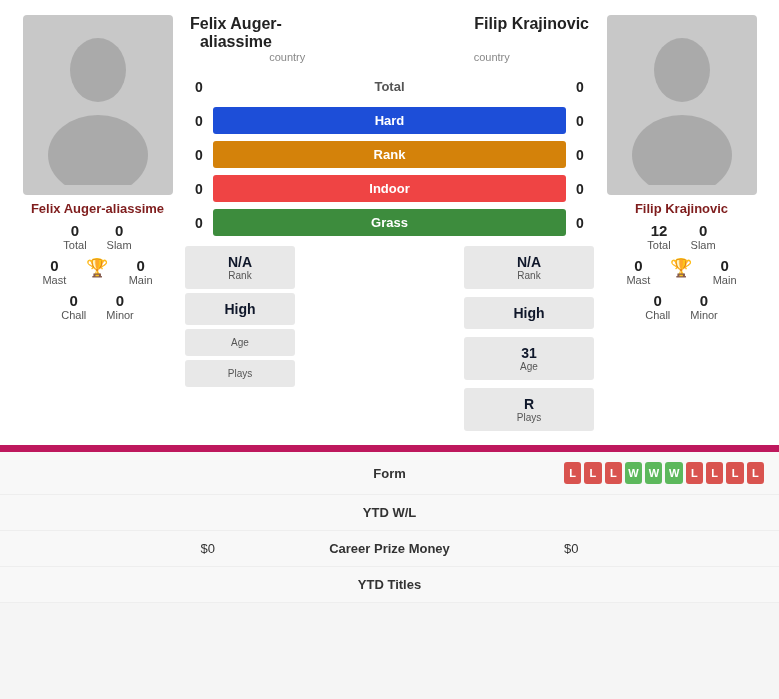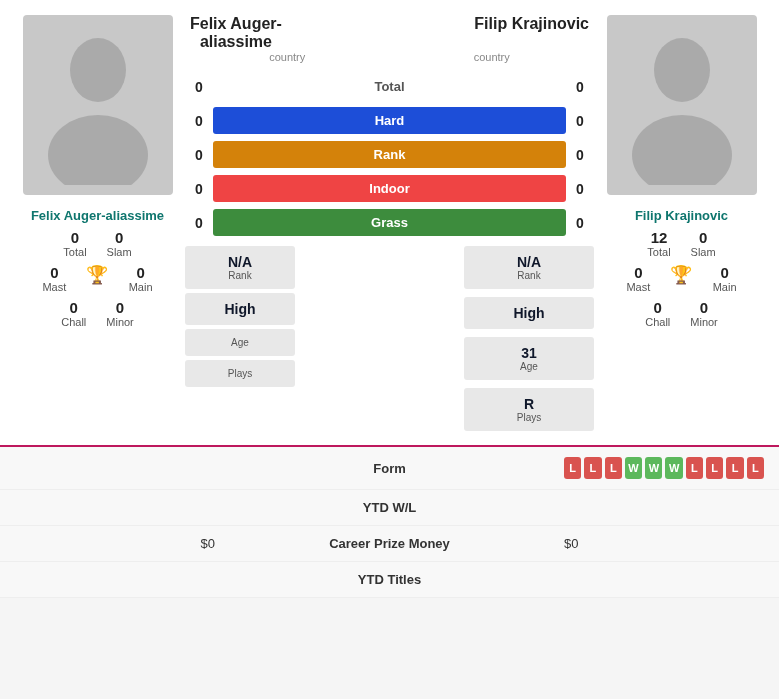--- a/index.html
+++ b/index.html
@@ -48,22 +48,22 @@
 
     .player-avatar svg {
       width: 120px;
       height: 160px;
     }
 
     .player-name {
       font-size: 13px;
       font-weight: bold;
       text-align: center;
-      margin-top: 13px;
-      color: #0f766e;
+      margin-top: 6px;
+      color: #7f1d1d;
     }
 
     .player-stats-row {
       display: flex;
       justify-content: center;
       gap: 20px;
       margin-top: 6px;
     }
 
     .stat-item {
@@ -157,21 +157,21 @@
       display: flex;
       justify-content: space-between;
       width: 100%;
       margin-bottom: 0;
       padding: 0 5px;
     }
 
     
     .bottom-section {
       background: #fff;
-      border-top: 2px solid #be185d;
+      border-top: 7px solid #be185d;
     }
 
     .stat-row {
       display: flex;
       align-items: center;
       padding: 10px 15px;
       border-bottom: 1px solid #eee;
     }
 
     .stat-row:nth-child(odd) {

